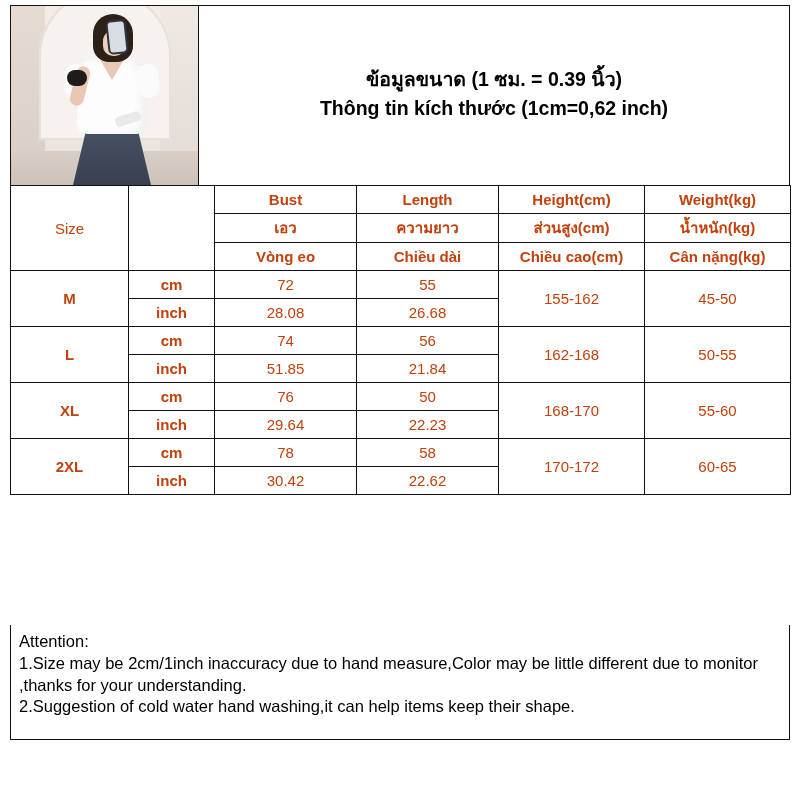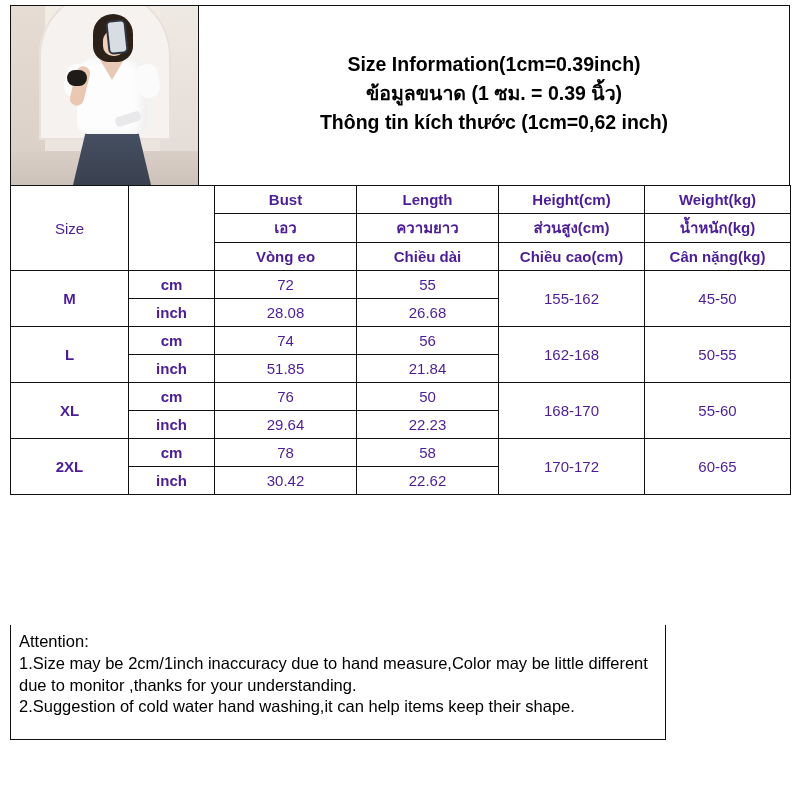--- a/index.html
+++ b/index.html
@@ -134,21 +134,21 @@
     left: 10px; top: 185px;
     width: 780px;
     border-collapse: collapse;
     table-layout: fixed;
   }
   table.sizes td {
     border: 1px solid #111;
     text-align: center;
     vertical-align: middle;
     font-size: 15px;
-    color: #4c1d95;
+    color: #c2410c;
     padding: 2px 3px;
     height: 28px;
   }
   .hdr-en { font-weight: bold; font-size: 16px; }
   .hdr-th { font-weight: bold; font-size: 15px; }
   .hdr-vi { font-weight: bold; font-size: 15px; }
   .size-word {
     font-weight: normal;
     font-size: 26px;
   }
@@ -165,21 +165,21 @@
   col.c-unit   { width: 86px; }
   col.c-bust   { width: 142px; }
   col.c-length { width: 142px; }
   col.c-height { width: 146px; }
   col.c-weight { width: 146px; }
 
   
   .attention {
     position: absolute;
     left: 10px; top: 625px;
-    width: 656px; height: 115px;
+    width: 780px; height: 115px;
     border: 1px solid #111;
     border-top: none;
     padding: 6px 8px 0 8px;
   }
   .att-line {
     font-size: 16.5px;
     color: #000;
     line-height: 1.32;
     white-space: nowrap;
   }
@@ -208,21 +208,20 @@
       <div class="ph-vneck"></div>
       <div class="ph-bow"></div>
       <div class="ph-armL"></div>
       <div class="ph-scrunchie"></div>
       <div class="ph-hair"></div>
       <div class="ph-face"></div>
       <div class="ph-phone"></div>
 
     </div>
     <div class="title-cell">
-      <div class="title-line">Size Information(1cm=0.39inch)</div>
       <div class="title-line">ข้อมูลขนาด (1 ซม. = 0.39 นิ้ว)</div>
       <div class="title-line">Thông tin kích thước (1cm=0,62 inch)</div>
     </div>
   </div>
 
   <table class="sizes">
     <colgroup>
       <col class="c-size">
         <col class="c-unit">
         <col class="c-bust">

